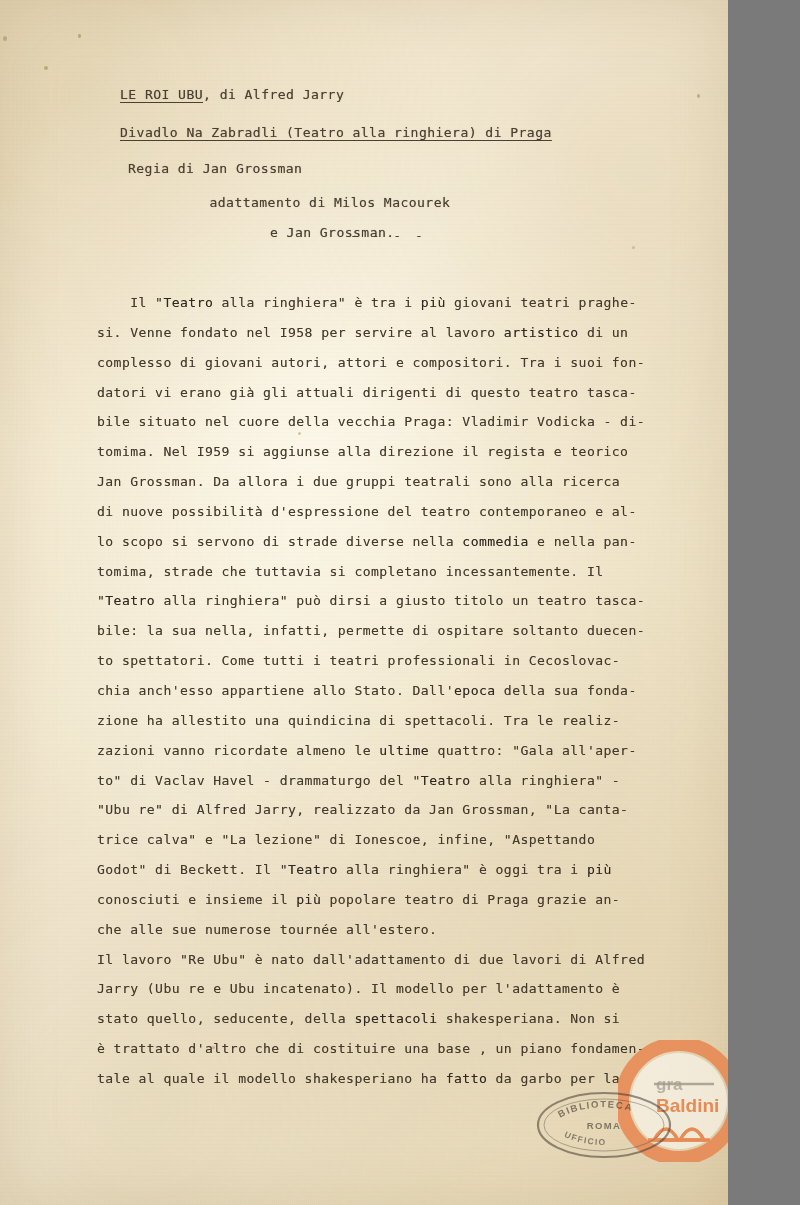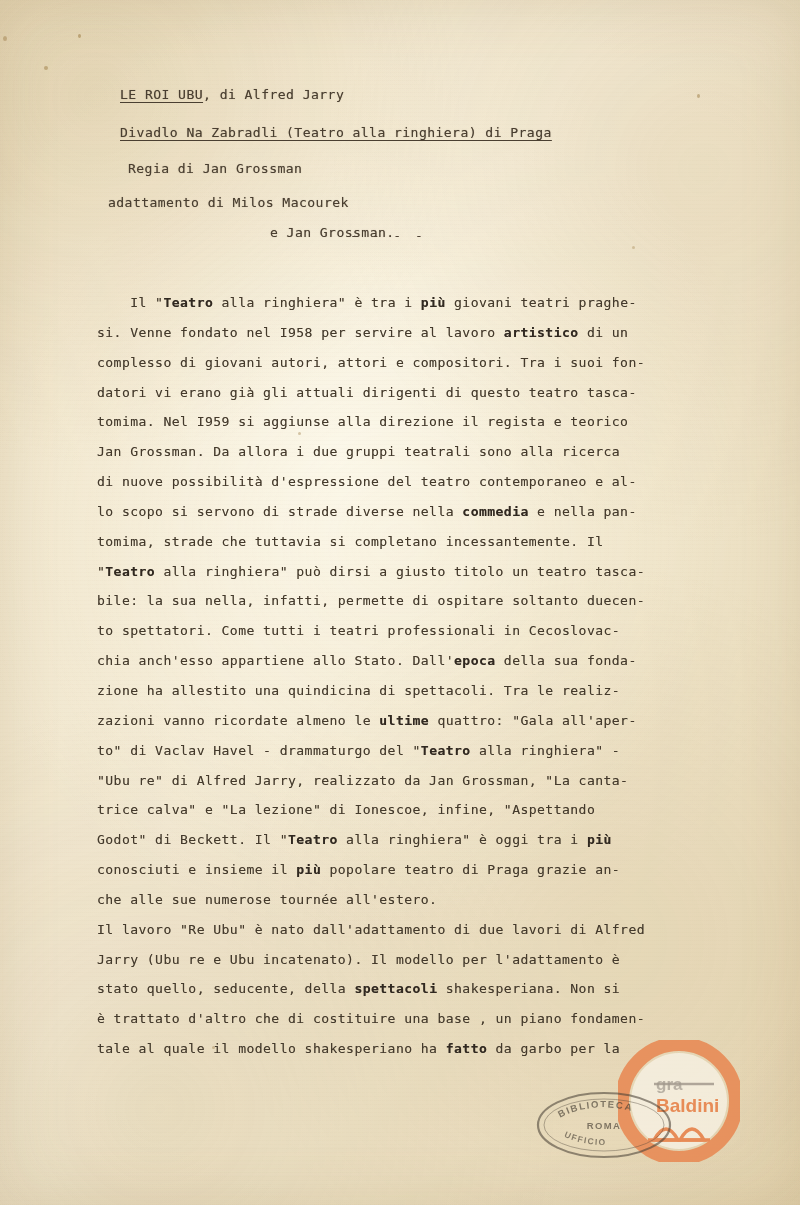--- a/index.html
+++ b/index.html
@@ -8,21 +8,21 @@
     padding: 0;
     background: #7a7a7a;
   }
   body {
     font-family: "DejaVu Sans Mono", monospace;
   }
 
   
   #page {
     position: relative;
-    width: 800px;
+    width: 728px;
     height: 1205px;
     overflow: hidden;
     background:
       radial-gradient(ellipse 70% 55% at 42% 38%, rgba(255,253,243,0.75) 0%, rgba(255,250,235,0.25) 45%, rgba(255,250,235,0) 72%),
       radial-gradient(ellipse 120% 90% at 50% 50%, rgba(255,255,255,0.0) 55%, rgba(184,158,108,0.16) 88%, rgba(150,122,74,0.3) 100%),
       linear-gradient(118deg, #ece0c3 0%, #efe4ca 18%, #f2e9d3 42%, #eee3c8 66%, #e9dcbd 85%, #e4d5b2 100%);
     box-shadow: inset 0 0 60px rgba(160,132,85,0.18);
   }
 
   
@@ -101,21 +101,21 @@
   }
 
   .body-block { position: absolute; left: 97px; top: 288px; width: 640px; }
   .tline {
     white-space: pre;
     line-height: 29.85px;
     height: 29.85px;
     color: #443a2c;
     text-shadow: 0 0 0.65px rgba(68,58,44,0.45);
   }
-  .tline .b { font-weight: bold; color: #302820; }
+  .tline .b { font-weight: normal; color: #302820; }
 
   
   #stamp-baldini {
     position: absolute;
     left: 618px;
     top: 1040px;
     width: 122px;
     height: 122px;
     z-index: 6;
     opacity: .88;
@@ -145,31 +145,32 @@
 
   <div id="typescript">
 
     <div class="hdr-block">
       <div class="hdr-line u-part"><span class="u">LE ROI UBU</span><span>, di Alfred Jarry</span></div>
       <div style="height:8px"></div>
       <div class="hdr-line u-all">Divadlo Na Zabradli (Teatro alla ringhiera) di Praga</div>
       <div style="height:6px"></div>
       <div class="hdr-line indent1">Regia di Jan Grossman</div>
       <div style="height:4px"></div>
-      <div class="hdr-line" style="padding-left:-6px; margin-left:-12px;">adattamento di Milos Macourek</div>
+      <div class="hdr-line" style="padding-left:-6px; margin-left:-12px;text-align:center;">adattamento di Milos Macourek</div>
       <div class="hdr-line indent2">e Jan Grossman.</div>
     </div>
 
     <div class="divider">- - - -</div>
 
     <div class="body-block">
       <div class="tline">    Il "<span class="b">Teatro</span> alla ringhiera" è tra i <span class="b">più</span> giovani teatri praghe-</div>
       <div class="tline">si. Venne fondato nel I958 per servire al lavoro <span class="b">artistico</span> di un</div>
       <div class="tline">complesso di giovani autori, attori e compositori. Tra i suoi fon-</div>
       <div class="tline">datori vi erano già gli attuali dirigenti di questo teatro tasca-</div>
+      <div class="tline">bile situato nel cuore della vecchia Praga: Vladimir Vodicka - di-</div>
       <div class="tline">tomima. Nel I959 si aggiunse alla direzione il regista e teorico</div>
       <div class="tline">Jan Grossman. Da allora i due gruppi teatrali sono alla ricerca</div>
       <div class="tline">di nuove possibilità d'espressione del teatro contemporaneo e al-</div>
       <div class="tline">lo scopo si servono di strade diverse nella <span class="b">commedia</span> e nella pan-</div>
       <div class="tline">tomima, strade che tuttavia si completano incessantemente. Il</div>
       <div class="tline">"<span class="b">Teatro</span> alla ringhiera" può dirsi a giusto titolo un teatro tasca-</div>
       <div class="tline">bile: la sua nella, infatti, permette di ospitare soltanto duecen-</div>
       <div class="tline">to spettatori. Come tutti i teatri professionali in Cecoslovac-</div>
       <div class="tline">chia anch'esso appartiene allo Stato. Dall'<span class="b">epoca</span> della sua fonda-</div>
       <div class="tline">zione ha allestito una quindicina di spettacoli. Tra le realiz-</div>

